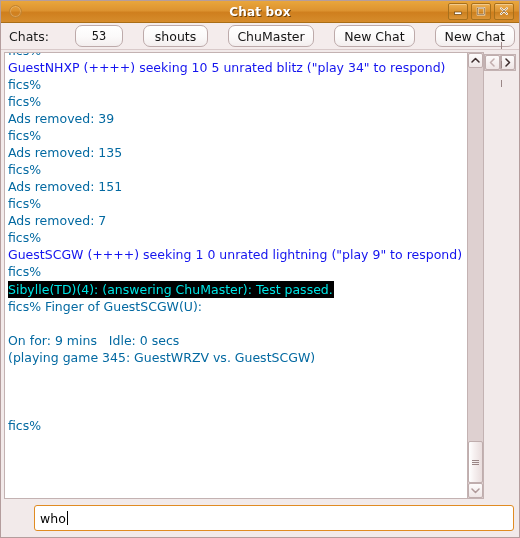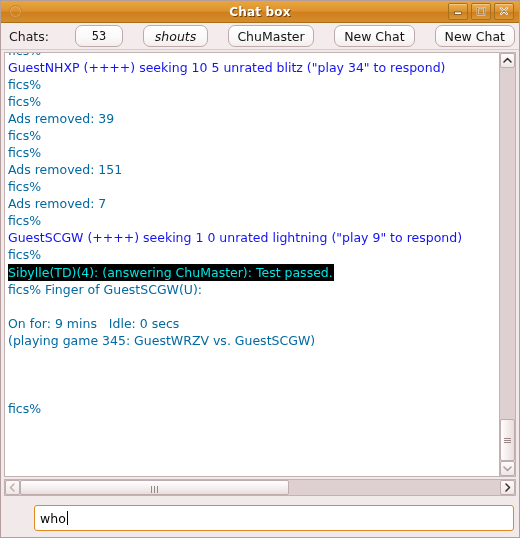--- a/index.html
+++ b/index.html
@@ -106,29 +106,29 @@
     border-radius: 7px;
     font-size: 12.5px;
     color: #141414;
     display: flex;
     align-items: center;
     justify-content: center;
     white-space: nowrap;
     box-shadow: 0 1px 0 rgba(255,255,255,0.8) inset;
   }
   .tab-count { width: 58px; font-family: "DejaVu Sans Mono", monospace; font-size: 12px; }
-  .tab-shouts { width: 78px; font-style: italic; }
+  .tab-shouts { width: 78px; }
   .tab-chumaster { width: 104px; }
   .tab-newchat { width: 97px; }
 
   
   .content {
     flex: 1;
     display: flex;
-    flex-direction: column;
+    flex-direction: row;
     padding: 2px 3px 0 3px;
     box-sizing: border-box;
     min-height: 0;
   }
   .log-row {
     flex: 1;
     display: flex;
     min-height: 0;
   }
   .log {
@@ -333,20 +333,21 @@
     <div class="log-row">
 
       <div class="log">
         <div class="log-inner" id="log-lines">
             <div class="line">fics%</div>
             <div class="line seek">GuestNHXP (++++) seeking 10 5 unrated blitz ("play 34" to respond)</div>
             <div class="line">fics%</div>
             <div class="line">fics%</div>
             <div class="line">Ads removed: 39</div>
             <div class="line">fics%</div>
+            <div class="line">Ads removed: 135</div>
             <div class="line">fics%</div>
             <div class="line">Ads removed: 151</div>
             <div class="line">fics%</div>
             <div class="line">Ads removed: 7</div>
             <div class="line">fics%</div>
             <div class="line seek">GuestSCGW (++++) seeking 1 0 unrated lightning ("play 9" to respond)</div>
             <div class="line">fics%</div>
             <div class="hl-wrap"><span class="line highlight">Sibylle(TD)(4): (answering ChuMaster): Test passed.</span></div>
             <div class="line">fics% Finger of GuestSCGW(U):</div>
             <div class="line blank">&nbsp;</div>

